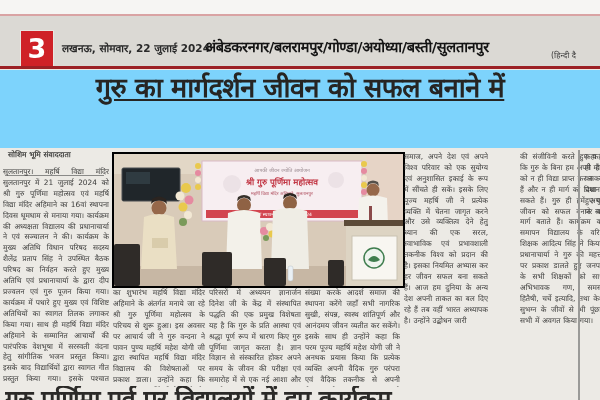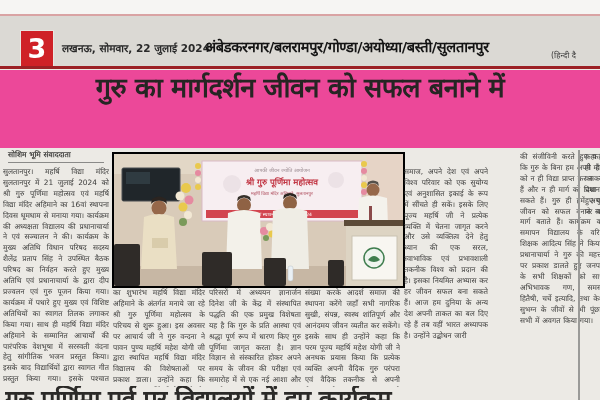--- a/index.html
+++ b/index.html
@@ -16,39 +16,39 @@
     position:absolute;left:20px;top:30px;width:34px;height:38px;background:#cf2127;
     color:#fff;font-weight:bold;font-size:27px;line-height:38px;text-align:center;
     box-shadow:0 0 0 1px #e8e6e1 inset;
   }
   .date-line{position:absolute;left:62px;top:41px;font-size:10.5px;font-weight:bold;color:#2a2a2a;}
   .districts{position:absolute;left:205px;top:36px;width:345px;font-size:14.5px;font-weight:bold;color:#141414;letter-spacing:-0.3px;}
   .edition-note{position:absolute;left:551px;top:49px;font-size:8px;color:#3a3a3a;text-align:center;}
   .maroon-rule{position:absolute;left:0;top:66px;width:600px;height:3px;background:#9c2025;}
   
   .headline{
-    position:absolute;left:0;top:70px;width:600px;height:78px;background:#ec4899;
-    text-align:center;color:#262523;font-weight:bold;
+    position:absolute;left:0;top:70px;width:600px;height:78px;background:#7dd3fc;
+    text-align:center;color:#262523;font-weight:bold;text-decoration:underline;
   }
   .headline .l1{font-size:27px;line-height:36px;letter-spacing:-0.5px;}
   .headline .l2{font-size:27px;line-height:34px;letter-spacing:-0.5px;}
   .byline{
     position:absolute;left:8px;top:149px;width:96px;font-size:7.5px;font-weight:bold;color:#4a4a48;
-    border-bottom:1px solid #8a8a88;padding-bottom:3px;
+    border-bottom:1px solid #8a8a88;padding-bottom:16px;
   }
   
   .col{
     position:absolute;font-size:7.4px;line-height:10.9px;color:#3b3b3a;
     text-align:justify;overflow:hidden;word-spacing:0.5px;
   }
   .col1{left:3px;top:167px;width:106px;height:218px;}
   .col2{left:113px;top:288px;width:92px;height:99px;}
   .col3{left:209px;top:288px;width:92px;height:99px;}
   .col4{left:305px;top:288px;width:95px;height:99px;}
-  .col5{left:404px;top:152px;width:84px;height:233px;margin-top:15px;}
+  .col5{left:404px;top:152px;width:84px;height:233px;}
   .col6{left:520px;top:152px;width:84px;height:233px;}
   .vrule{position:absolute;left:578px;top:150px;width:2px;height:250px;background:#9a9a98;}
   .sliver{left:585px;top:152px;width:15px;height:246px;}
   .sliver .inner{width:80px;}
   
   .bottom-head{
     position:absolute;left:5px;top:386px;width:430px;height:14px;overflow:hidden;
     font-size:25px;line-height:27px;font-weight:bold;color:#2b2a28;letter-spacing:-0.5px;
   }
   

